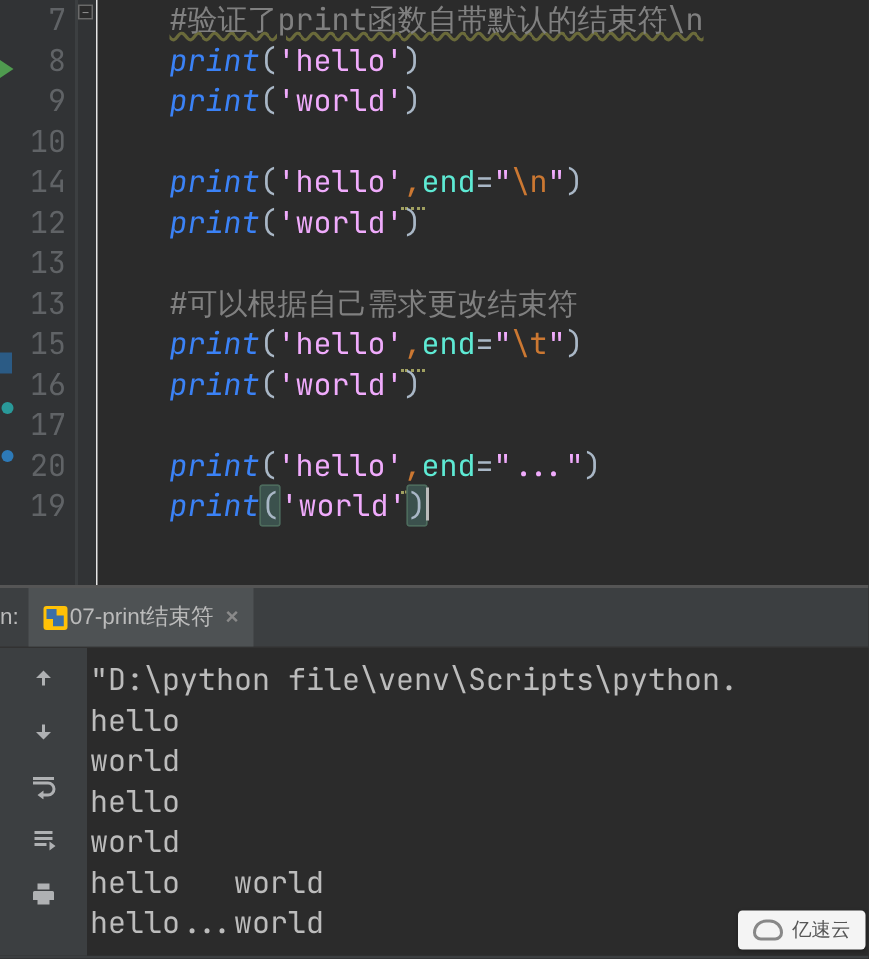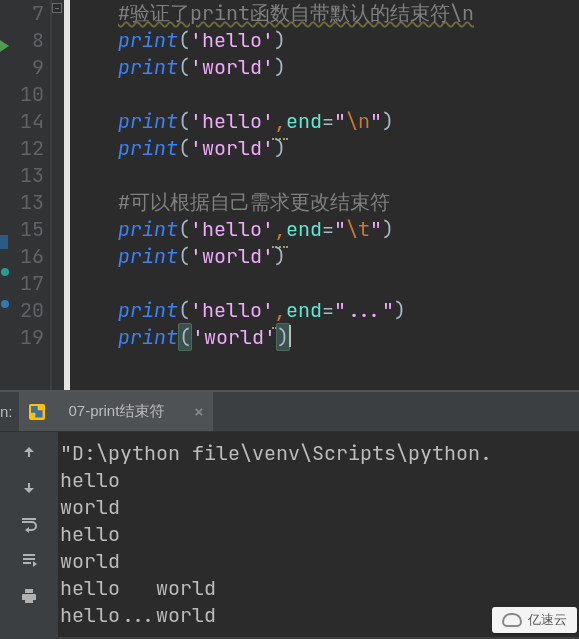--- a/index.html
+++ b/index.html
@@ -62,21 +62,21 @@
     background:var(--gutter-bg);
     position:relative;
   }
   .code{
     flex:1;
     background:var(--bg);
     font-size:20px;
     line-height:27px;
     white-space:pre;
     overflow:hidden;
-    border-left:6px solid #e5e5e5;
+    border-left:1px solid #e5e5e5;
     padding-left:2px;
   }
   .code .ln{height:27px;padding-left:46px;position:relative;}
   .tok-bi{color:#3b82f6;font-style:italic;}
   .tok-str{color:#f0abfc;}
   .tok-kw{color:#cc7832;}
   .tok-cm{color:var(--comment);}
   .tok-par{color:var(--fg);}
   .tok-op{color:var(--fg);}
   .tok-end{color:#5eead4;}
@@ -95,21 +95,21 @@
     background:#3c3f41;
     display:flex;align-items:center;
     font-size:15px;
     border-bottom:1px solid #323232;
   }
   .run-label{
     color:#bbb;padding:0 6px 0 0;
     font-family:sans-serif;
   }
   .run-tab{
-    display:flex;align-items:center;gap:24px;
+    display:flex;align-items:center;gap:2px;
     padding:6px 10px;height:100%;
     background:var(--tab-active);
     color:#bbb;
     font-family:sans-serif;
   }
   .py-ico{
     width:16px;height:16px;background:#ffc107;border-radius:2px;
     position:relative;
   }
   .py-ico::before{content:"";position:absolute;inset:2px;background:#3b6fa6;clip-path:polygon(0 0,60% 0,60% 40%,100% 40%,100% 100%,40% 100%,40% 60%,0 60%);}

